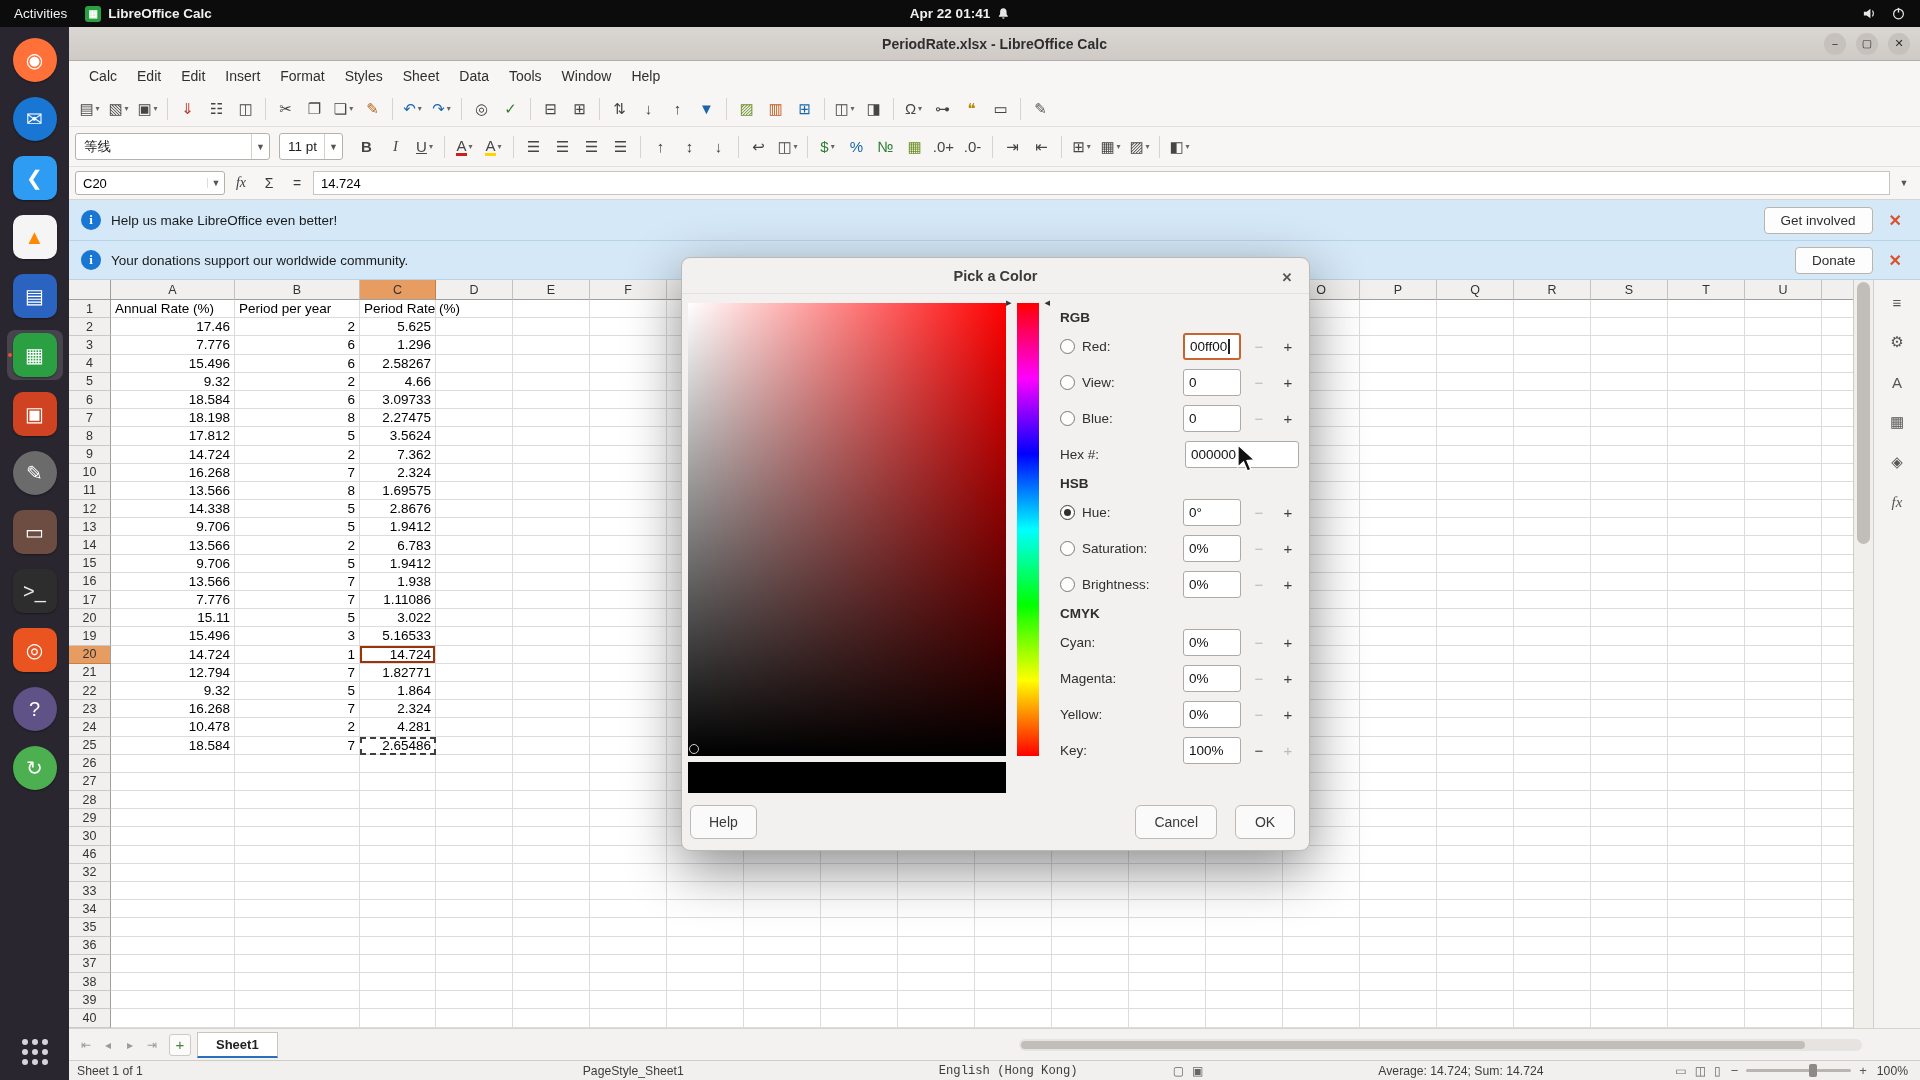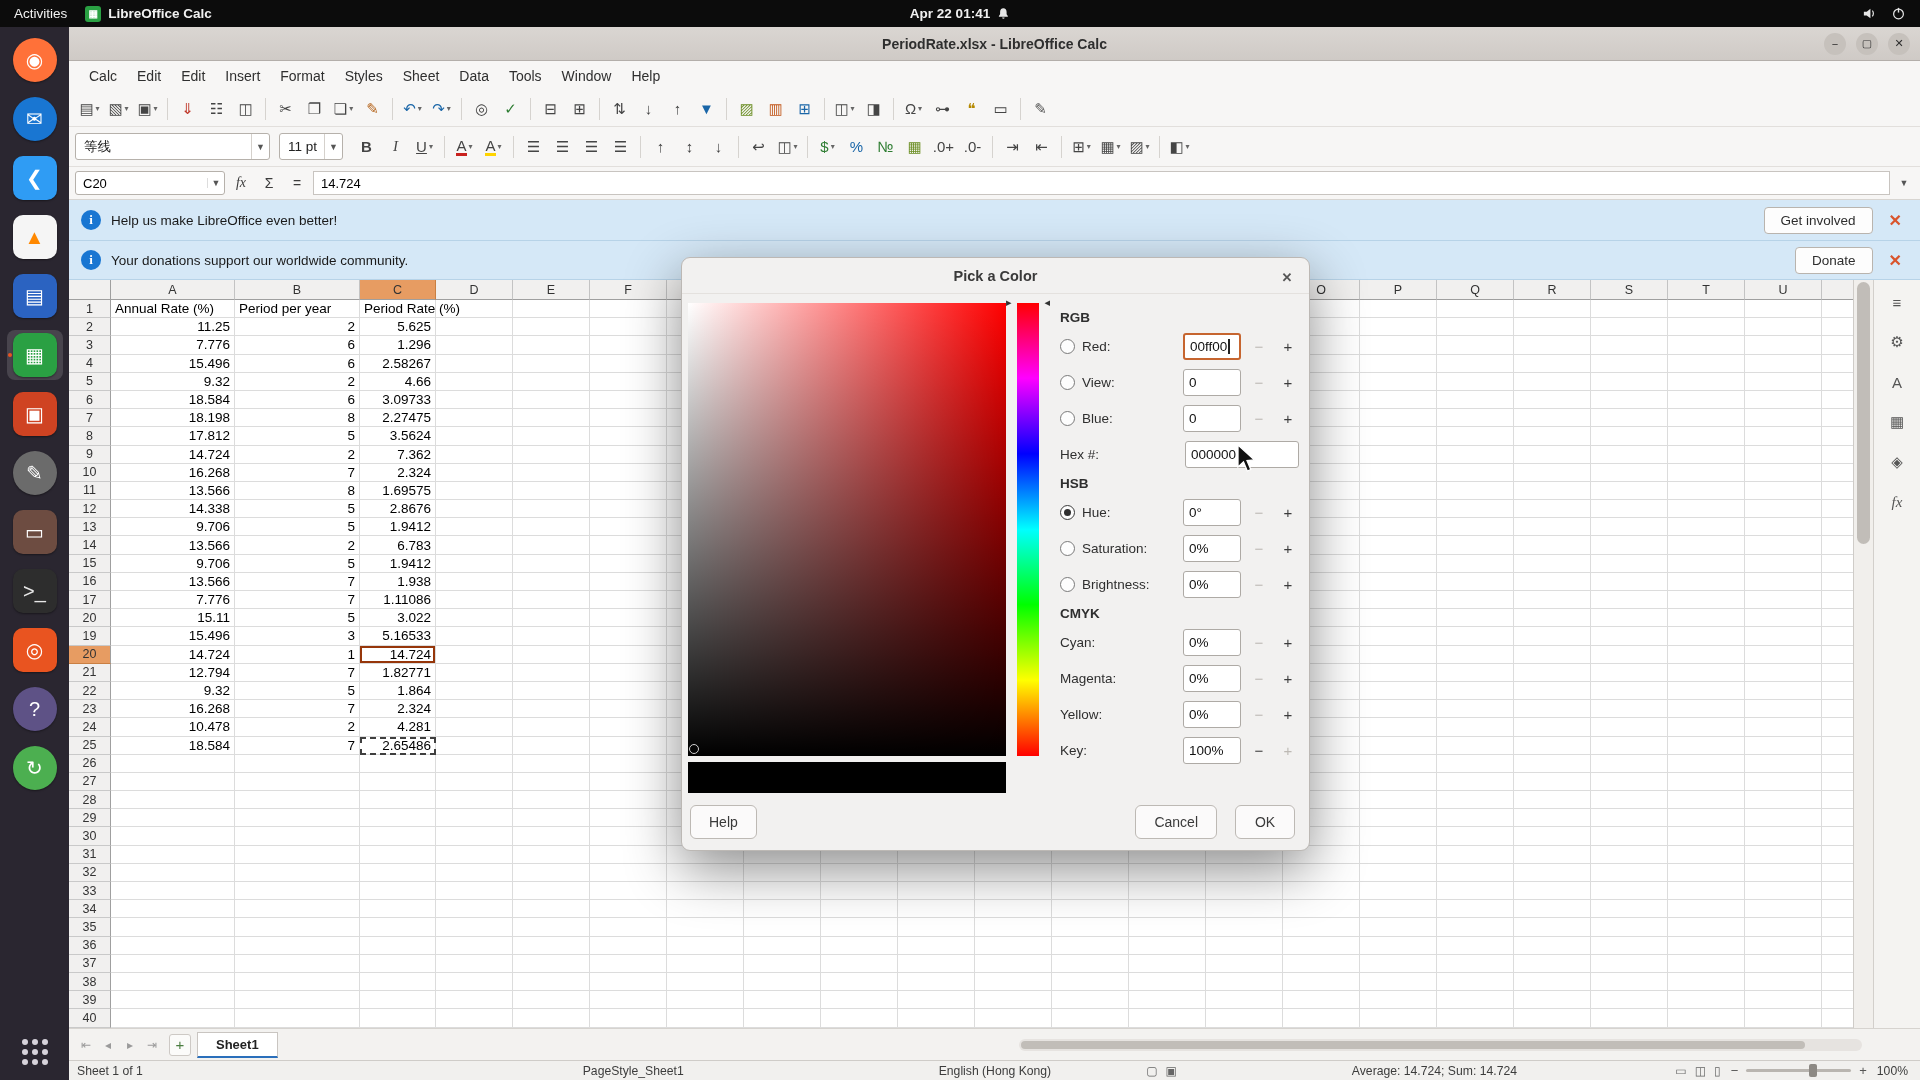--- a/index.html
+++ b/index.html
@@ -536,21 +536,21 @@
             <div class="cell" style="width: 77px;"></div>
             <div class="cell" style="width: 77px;"></div>
             <div class="cell" style="width: 77px;"></div>
             <div class="cell" style="width: 77px;"></div>
             <div class="cell" style="width: 77px;"></div>
             <div class="cell" style="width: 77px;"></div>
             <div class="cell" style="width: 77px;"></div>
           </div>
           <div class="grid-row">
             <div class="row-hdr">2</div>
-            <div class="cell num" style="width: 124px;">11.25</div>
+            <div class="cell num" style="width: 124px;">17.46</div>
             <div class="cell num" style="width: 125px;">2</div>
             <div class="cell num" style="width: 76px;">5.625</div>
             <div class="cell" style="width: 77px;"></div>
             <div class="cell" style="width: 77px;"></div>
             <div class="cell" style="width: 77px;"></div>
             <div class="cell" style="width: 77px;"></div>
             <div class="cell" style="width: 77px;"></div>
             <div class="cell" style="width: 77px;"></div>
             <div class="cell" style="width: 77px;"></div>
             <div class="cell" style="width: 77px;"></div>
@@ -1260,21 +1260,21 @@
             <div class="cell" style="width: 77px;"></div>
             <div class="cell" style="width: 77px;"></div>
             <div class="cell" style="width: 77px;"></div>
             <div class="cell" style="width: 77px;"></div>
             <div class="cell" style="width: 77px;"></div>
             <div class="cell" style="width: 77px;"></div>
             <div class="cell" style="width: 77px;"></div>
             <div class="cell" style="width: 77px;"></div>
           </div>
           <div class="grid-row">
-            <div class="row-hdr">31</div>
+            <div class="row-hdr">46</div>
             <div class="cell" style="width: 124px;"></div>
             <div class="cell" style="width: 125px;"></div>
             <div class="cell" style="width: 76px;"></div>
             <div class="cell" style="width: 77px;"></div>
             <div class="cell" style="width: 77px;"></div>
             <div class="cell" style="width: 77px;"></div>
             <div class="cell" style="width: 77px;"></div>
             <div class="cell" style="width: 77px;"></div>
             <div class="cell" style="width: 77px;"></div>
             <div class="cell" style="width: 77px;"></div>
@@ -1541,21 +1541,21 @@
     <span class="add-sheet">+</span>
     <span class="sheet-tab">Sheet1</span>
     <div class="hscroll">
       <div class="hthumb"></div>
     </div>
   </div>
 
   <div class="statusbar">
     <span class="sb-field">Sheet 1 of 1</span>
     <span class="sb-field" style="margin-left:440px;">PageStyle_Sheet1</span>
-    <span class="sb-field" style="margin-left:255px;">English (Hong Kong)</span>
+    <span class="sb-field" style="margin-left:255px;font-family:Liberation Mono, monospace;">English (Hong Kong)</span>
     <span class="sb-icons" style="margin-left:95px;">
         <span>▢</span>
         <span>▣</span>
       </span>
     <span class="sb-field" style="margin-left:175px;">Average: 14.724; Sum: 14.724</span>
     <span class="sb-icons" style="margin-left:auto;">
         <span>▭</span>
         <span>◫</span>
         <span>▯</span>
       </span>

